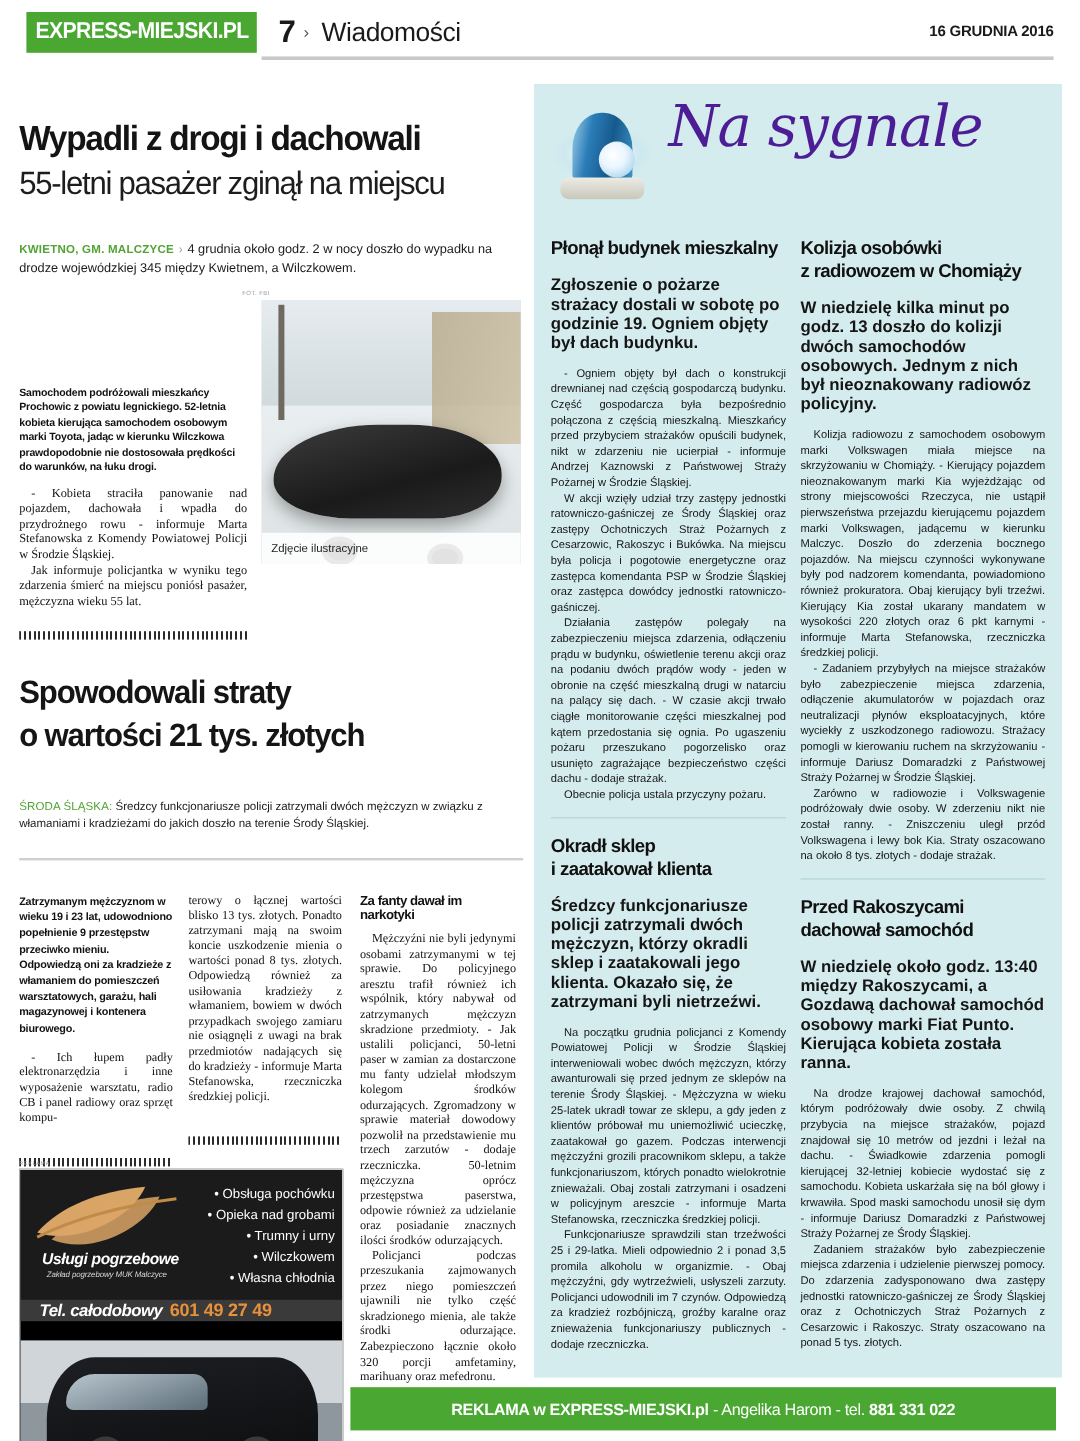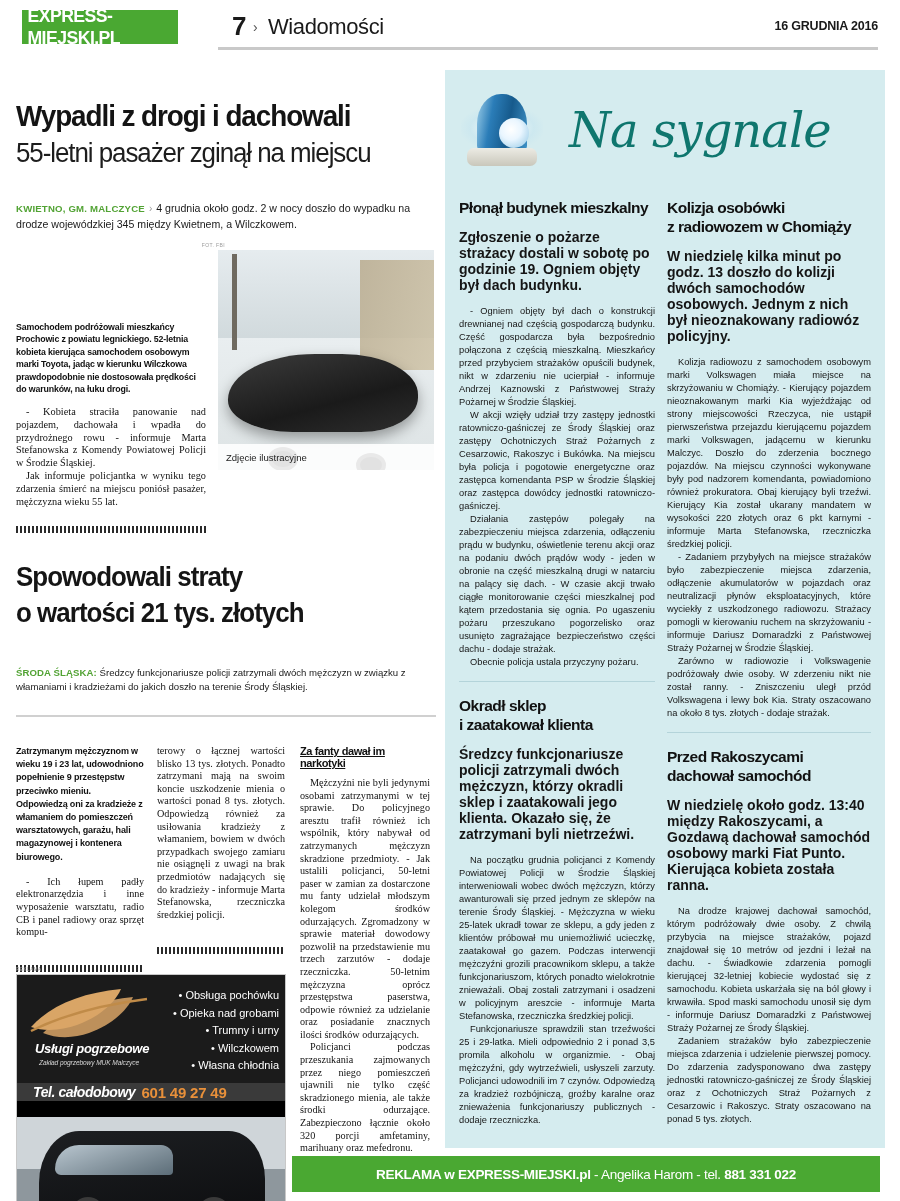--- a/index.html
+++ b/index.html
@@ -9,21 +9,21 @@
     background: #ffffff;
     font-family: "Liberation Sans", sans-serif;
     color: #111;
     overflow: hidden;
   }
   .page { position: relative; width: 900px; height: 1201px; background:#fff; }
 
   
   .masthead { position:absolute; left:0; top:0; width:900px; height:62px; }
   .brand-box {
-    position:absolute; left:22px; top:10px; width:156px; height:34px;
+    position:absolute; left:22px; top:10px; width:192px; height:34px;
     background:#4aa832; display:flex; align-items:center; justify-content:center;
   }
   .brand-text {
     color:#fff; font-weight:bold; font-size:19px; letter-spacing:-0.6px;
     transform: scaleX(0.93); font-family:"Liberation Sans", sans-serif;
   }
   .mast-page-no {
     position:absolute; left:232px; top:11px; font-size:26px; font-weight:bold;
     color:#1a1a1a; letter-spacing:-0.5px;
   }
@@ -118,41 +118,40 @@
   }
   .hl-2b {
     position:absolute; left:16px; top:536px; width:420px;
     font-size:27px; letter-spacing:-1px; color:#151515;
     transform:scaleX(0.96); transform-origin:left top;
   }
   .lead-2 {
     position:absolute; left:16px; top:604px; width:420px;
     font-size:9.6px; line-height:13.6px; color:#1a1a1a;
   }
-  .lead-2-place { color:#52a334; font-weight:bold; letter-spacing:0.1px; }
+  .lead-2-place { color:#52a334; font-weight:normal; letter-spacing:0.1px; }
   .rule-2 { left:16px; top:653px; width:420px; height:2px;
     background:#d0d0d0; background-image:none; }
 
   .col { position:absolute; top:683px; font-size:8.7px; color:#111; }
   .col-a { left:16px; width:128px; }
   .col-b { left:157px; width:128px; }
   .col-c { left:300px; width:130px; }
 
   .col-bold {
     font-weight:bold; font-size:9px; line-height:13.2px; letter-spacing:-0.15px;
   }
   .col-serif {
     font-family:"Liberation Serif", serif; font-size:10.2px; line-height:12.6px;
     text-align:justify;
   }
   .col-serif p { text-indent:10px; }
   .col-sub-head {
     font-weight:bold; font-size:11px; letter-spacing:-0.4px; color:#111;
     margin-bottom:8px;
-    text-decoration:underline;
   }
   .rule-col-a { position:absolute; left:16px; top:903px; width:128px; }
   .rule-col-b { position:absolute; left:157px; top:885px; width:128px; }
 
   
   .ad-label {
     position:absolute; left:16px; top:905px; font-size:4.5px; color:#9a9a9a;
     letter-spacing:0.6px;
   }
   .ad-box {
@@ -220,22 +219,22 @@
   .beacon-lamp {
     position:absolute; left:22px; top:24px; width:30px; height:30px;
     background:radial-gradient(circle at 40% 38%, #ffffff 0%, #eaf6ff 40%, #b9dcf0 72%, #8cc4e2 100%);
     border-radius:50%;
   }
   .beacon-base {
     position:absolute; left:2px; top:60px; width:70px; height:18px;
     background:linear-gradient(#ecebe4,#c9c7bb); border-radius:7px;
   }
   .sygnale-title {
-    position:absolute; left:112px; top:32px; font-family:"DejaVu Serif", serif;
-    font-style:italic; font-size:48px; color:#0f766e; letter-spacing:-1px;margin-left:12px;
+    position:absolute; left:112px; top:8px; font-family:"DejaVu Serif", serif;
+    font-style:italic; font-size:48px; color:#4c1d95; letter-spacing:-1px;
   }
 
   .syg-col { position:absolute; top:128px; }
   .syg-col-left { left:14px; width:196px; }
   .syg-col-right { left:222px; width:204px; }
 
   .syg-head {
     font-weight:bold; font-size:15.5px; line-height:19px; color:#111;
     letter-spacing:-0.5px; margin-bottom:12px;
   }

